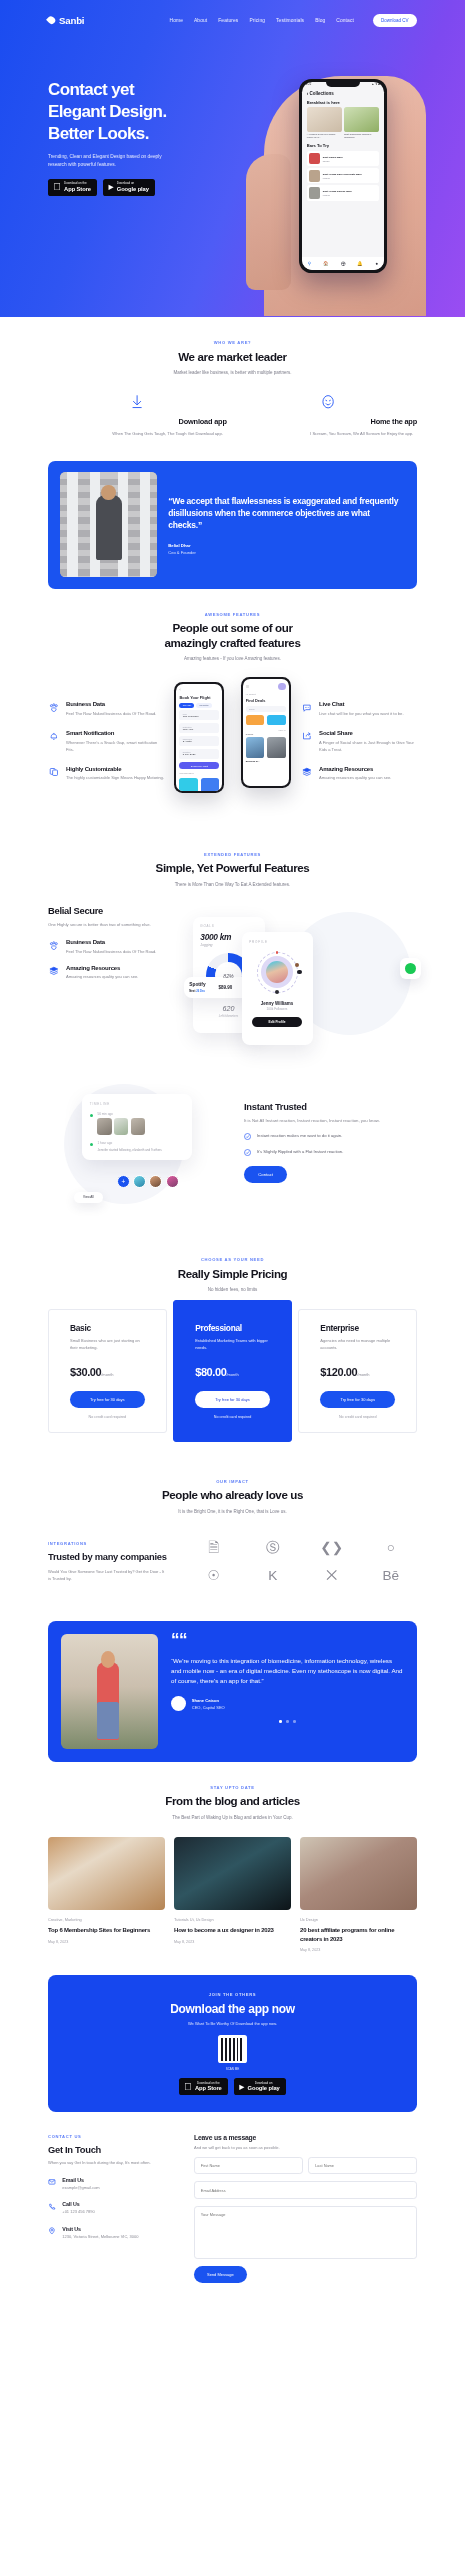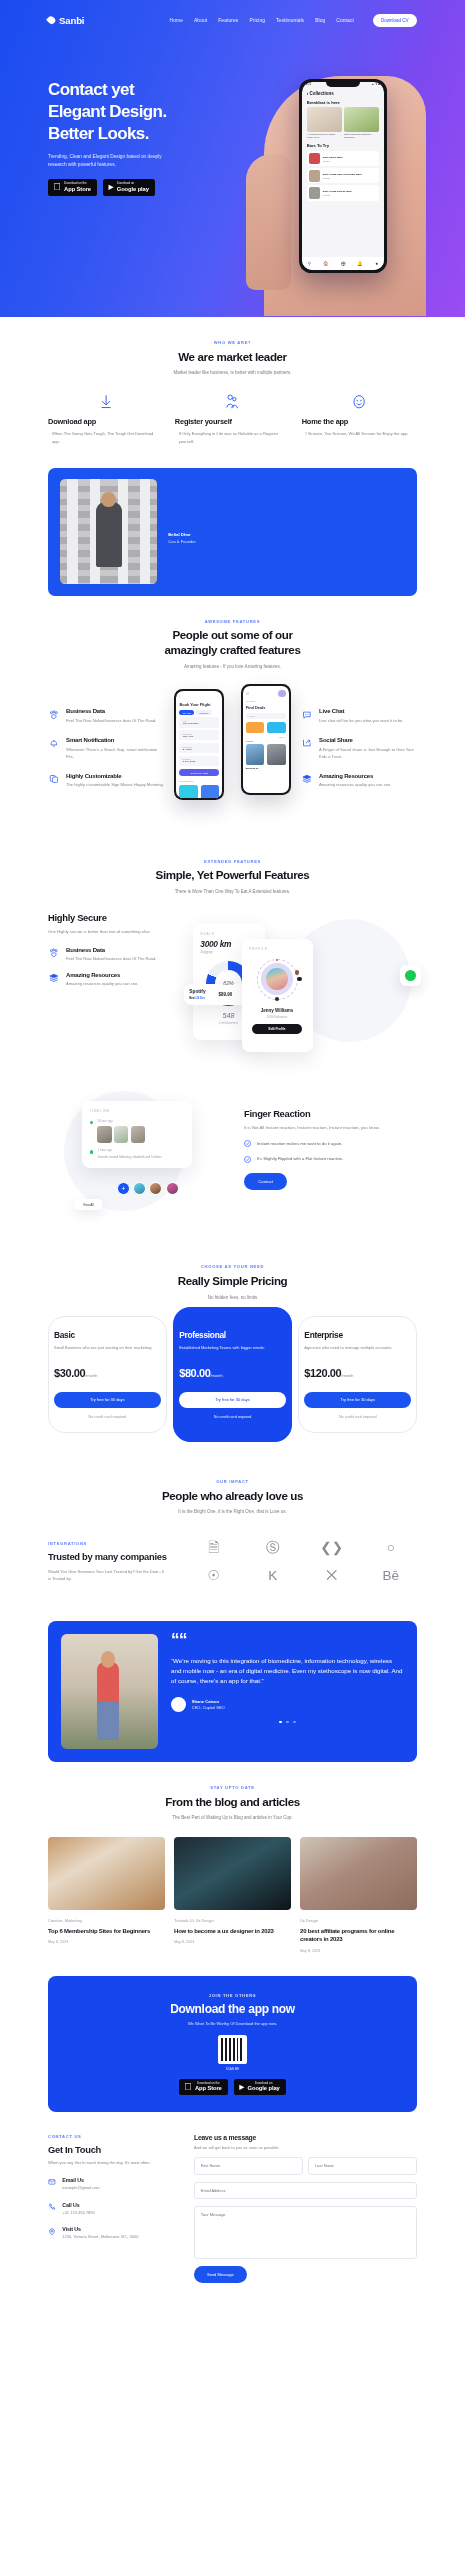--- a/index.html
+++ b/index.html
@@ -82,21 +82,21 @@
     text-transform:uppercase;font-weight:600;
   }
   .h2{
     text-align:center;font-size:11.6px;font-weight:700;letter-spacing:-0.4px;
     margin-top:4.5px;line-height:1.25;color:#14141d;
   }
   .lede{text-align:center;color:#7b7b88;font-size:4.5px;margin-top:5.2px;line-height:1.6;}
 
   
   .steps{display:flex;gap:11.6px;margin-top:17px;}
-  .step{flex:1;text-align:left;}
+  .step{flex:1;text-align:right;}
   .step .ico{height:17px;display:flex;align-items:center;justify-content:center;color:#2255f6;}
   .step h3{font-size:7.4px;font-weight:700;margin-top:6.5px;letter-spacing:-0.2px;color:#14141d;}
   .step p{font-size:4.1px;color:#82828f;line-height:1.75;margin-top:4.5px;padding:0 3.9px;}
 
   
   .quote-band{
     margin:0 48px;background:#1a53f0;border-radius:7.1px;
     display:flex;gap:11.6px;padding:11.6px;align-items:center;
   }
   .quote-img{width:97px;height:105px;border-radius:5.2px;flex:none;overflow:hidden;position:relative;background:#9aa0a8;}
@@ -188,21 +188,21 @@
   .react-right h3{font-size:9.4px;font-weight:700;letter-spacing:-0.3px;}
   .react-right>p{font-size:4.3px;color:#85858f;line-height:1.72;margin-top:5.2px;}
   .chk{display:flex;gap:5.8px;margin-top:7.8px;align-items:flex-start;}
   .chk .ci{color:#2255f6;flex:none;margin-top:0.6px;}
   .chk p{font-size:4.2px;color:#5d5d6a;line-height:1.72;}
   .btn-primary{background:#1a53f0;color:#fff;border:none;border-radius:11.6px;font-size:4.3px;padding:5.8px 14.2px;margin-top:10.3px;}
 
   
   .plans{display:flex;gap:6.5px;margin-top:15.5px;align-items:stretch;}
   .plan{
-    flex:1;border:0.6px solid #e8eaf1;border-radius:17px;padding:13px 5px;text-align:left;background:#fff;
+    flex:1;border:0.6px solid #e8eaf1;border-radius:3px;padding:13px 21px;text-align:left;background:#fff;
   }
   .plan.pop{background:#1647ee;border-color:#1647ee;color:#fff;margin-top:-9px;margin-bottom:-9px;padding-top:22px;padding-bottom:22px;}
   .plan h3{font-size:8.4px;font-weight:700;letter-spacing:-0.3px;}
   .plan .pd{font-size:4px;line-height:1.72;margin-top:5.2px;color:#86868f;}
   .plan.pop .pd{color:rgba(255,255,255,.9);}
   .price{font-size:11px;font-weight:700;letter-spacing:-0.4px;margin-top:14.2px;}
   .price .per{font-size:4px;font-weight:400;color:#8d8d98;letter-spacing:0;}
   .plan.pop .price .per{color:rgba(255,255,255,.85);}
   .plan-btn{display:block;width:100%;border:none;border-radius:11.6px;background:#1a53f0;color:#fff;font-size:4px;padding:5.8px 0;margin-top:13px;}
   .plan.pop .plan-btn{background:#fff;color:#1a3ad6;}
@@ -394,32 +394,20 @@
           <svg width="14.2" height="15.5" viewBox="0 0 22 24" fill="none" stroke="#2255f6" stroke-width="1.4">
             <path d="M11 2 V16 M5 11 L11 17 L17 11 M4 21 H18"></path>
           </svg>
         </div>
         <h3>Download app</h3>
         <p>When The Going Gets Tough, The Tough Get Download app.</p>
       </div>
       <div class="step">
         <div class="ico">
           <svg width="14.2" height="15.5" viewBox="0 0 22 24" fill="none" stroke="#2255f6" stroke-width="1.4">
-            <circle cx="8" cy="5" r="3.4"></circle>
-              <path d="M3 21 C3 14 13 14 13 21"></path>
-            <circle cx="14.5" cy="8" r="2.6"></circle>
-              <path d="M10.5 22 C10.5 16 19 16 19 22"></path>
-          </svg>
-        </div>
-        <h3>Register yourself</h3>
-        <p>If Only Everything in Life was as Reliable as a Register yourself.</p>
-      </div>
-      <div class="step">
-        <div class="ico">
-          <svg width="14.2" height="15.5" viewBox="0 0 22 24" fill="none" stroke="#2255f6" stroke-width="1.4">
             <ellipse cx="11" cy="12" rx="8" ry="9.5"></ellipse>
             <path d="M7 9.5 L9.4 10.8 M15 9.5 L12.6 10.8"></path>
             <path d="M7.5 14.5 C9 17.5 13 17.5 14.5 14.5"></path>
           </svg>
         </div>
         <h3>Home the app</h3>
         <p>I Scream, You Scream, We All Scream for Enjoy the app.</p>
       </div>
     </div>
   </section>
@@ -427,20 +415,21 @@
   <section class="quote-band">
     <div class="quote-img">
       <div class="stairs"></div>
       <div class="col c1"></div>
         <div class="col c2"></div>
         <div class="col c3"></div>
         <div class="col c4"></div>
       <div class="person"></div>
     </div>
     <div class="quote-txt">
+      <div class="q">“We accept that flawlessness is exaggerated and frequently disillusions when the commerce objectives are what checks.”</div>
       <div class="nm">Belial Dhar</div>
       <div class="rl">Ceo &amp; Founder</div>
     </div>
   </section>
 
   <section class="sec">
     <div class="eyebrow">AWESOME FEATURES</div>
     <h2 class="h2">
       <span>People out some of our</span><br>
       <span>amazingly crafted features</span>
@@ -594,21 +583,21 @@
     </div>
   </section>
 
   <section class="sec" style="padding-bottom:5.2px;">
     <div class="eyebrow">EXTENDED FEATURES</div>
     <h2 class="h2">Simple, Yet Powerful Features</h2>
     <p class="lede">There is More Than One Way To Eat A Extended features.</p>
 
     <div class="secure-wrap">
       <div class="secure-left">
-        <h3>Highly Secure</h3>
+        <h3>Belial Secure</h3>
         <p>One Highly secure is better than two of something else.</p>
         <div class="secure-list">
           <div class="feat">
             <span class="fi">
               <svg width="9.7" height="9.7" viewBox="0 0 16 16" fill="none" stroke="#2255f6" stroke-width="1.2">
                 <circle cx="4" cy="4.5" r="1.7"></circle>
                   <circle cx="8" cy="3" r="1.7"></circle>
                   <circle cx="12" cy="4.5" r="1.7"></circle>
                 <path d="M4.2 9.5 C4.2 7.5 11.8 7.5 11.8 9.5 C11.8 12.4 9.8 14 8 14 C6.2 14 4.2 12.4 4.2 9.5Z"></path>
               </svg>
@@ -638,21 +627,21 @@
         <div class="blob"></div>
 
         <div class="card card-goals">
           <div class="lbl">GOALS</div>
           <div class="big-km">3000 km</div>
           <div class="sm-g">Jogging</div>
           <div class="donut">
             <span>82%</span>
           </div>
           <div class="left-km">
-            <div class="n">548</div>
+            <div class="n">620</div>
             <div class="t">Left kilometers</div>
           </div>
         </div>
 
         <div class="card card-spotify">
           <div>
             <div class="sp">Spotify</div>
             <div class="nx"><span>Next</span>
               <b>26 Dec</b></div>
           </div>
@@ -711,21 +700,21 @@
         <div class="avatars">
           <span class="av plus">+</span>
           <span class="av" style="background:linear-gradient(150deg,#6fd3e8,#2b86a8)"></span>
           <span class="av" style="background:linear-gradient(150deg,#d9a078,#6b4a36)"></span>
           <span class="av" style="background:linear-gradient(150deg,#e05ba0,#7d3f6d)"></span>
         </div>
         <div class="viewall">View All</div>
       </div>
 
       <div class="react-right">
-        <h3>Finger Reaction</h3>
+        <h3>Instant Trusted</h3>
         <p>It is Not All Instant reaction, Instant reaction, Instant reaction, you know.</p>
         <div class="chk">
           <span class="ci">
             <svg width="7.1" height="7.1" viewBox="0 0 14 14" fill="none" stroke="#2255f6" stroke-width="1.3">
               <circle cx="7" cy="7" r="6"></circle>
                 <path d="M4.3 7.1 L6.3 9.1 L9.8 4.9"></path>
             </svg>
           </span>
           <p>Instant reaction makes me want to do it again.</p>
         </div>

